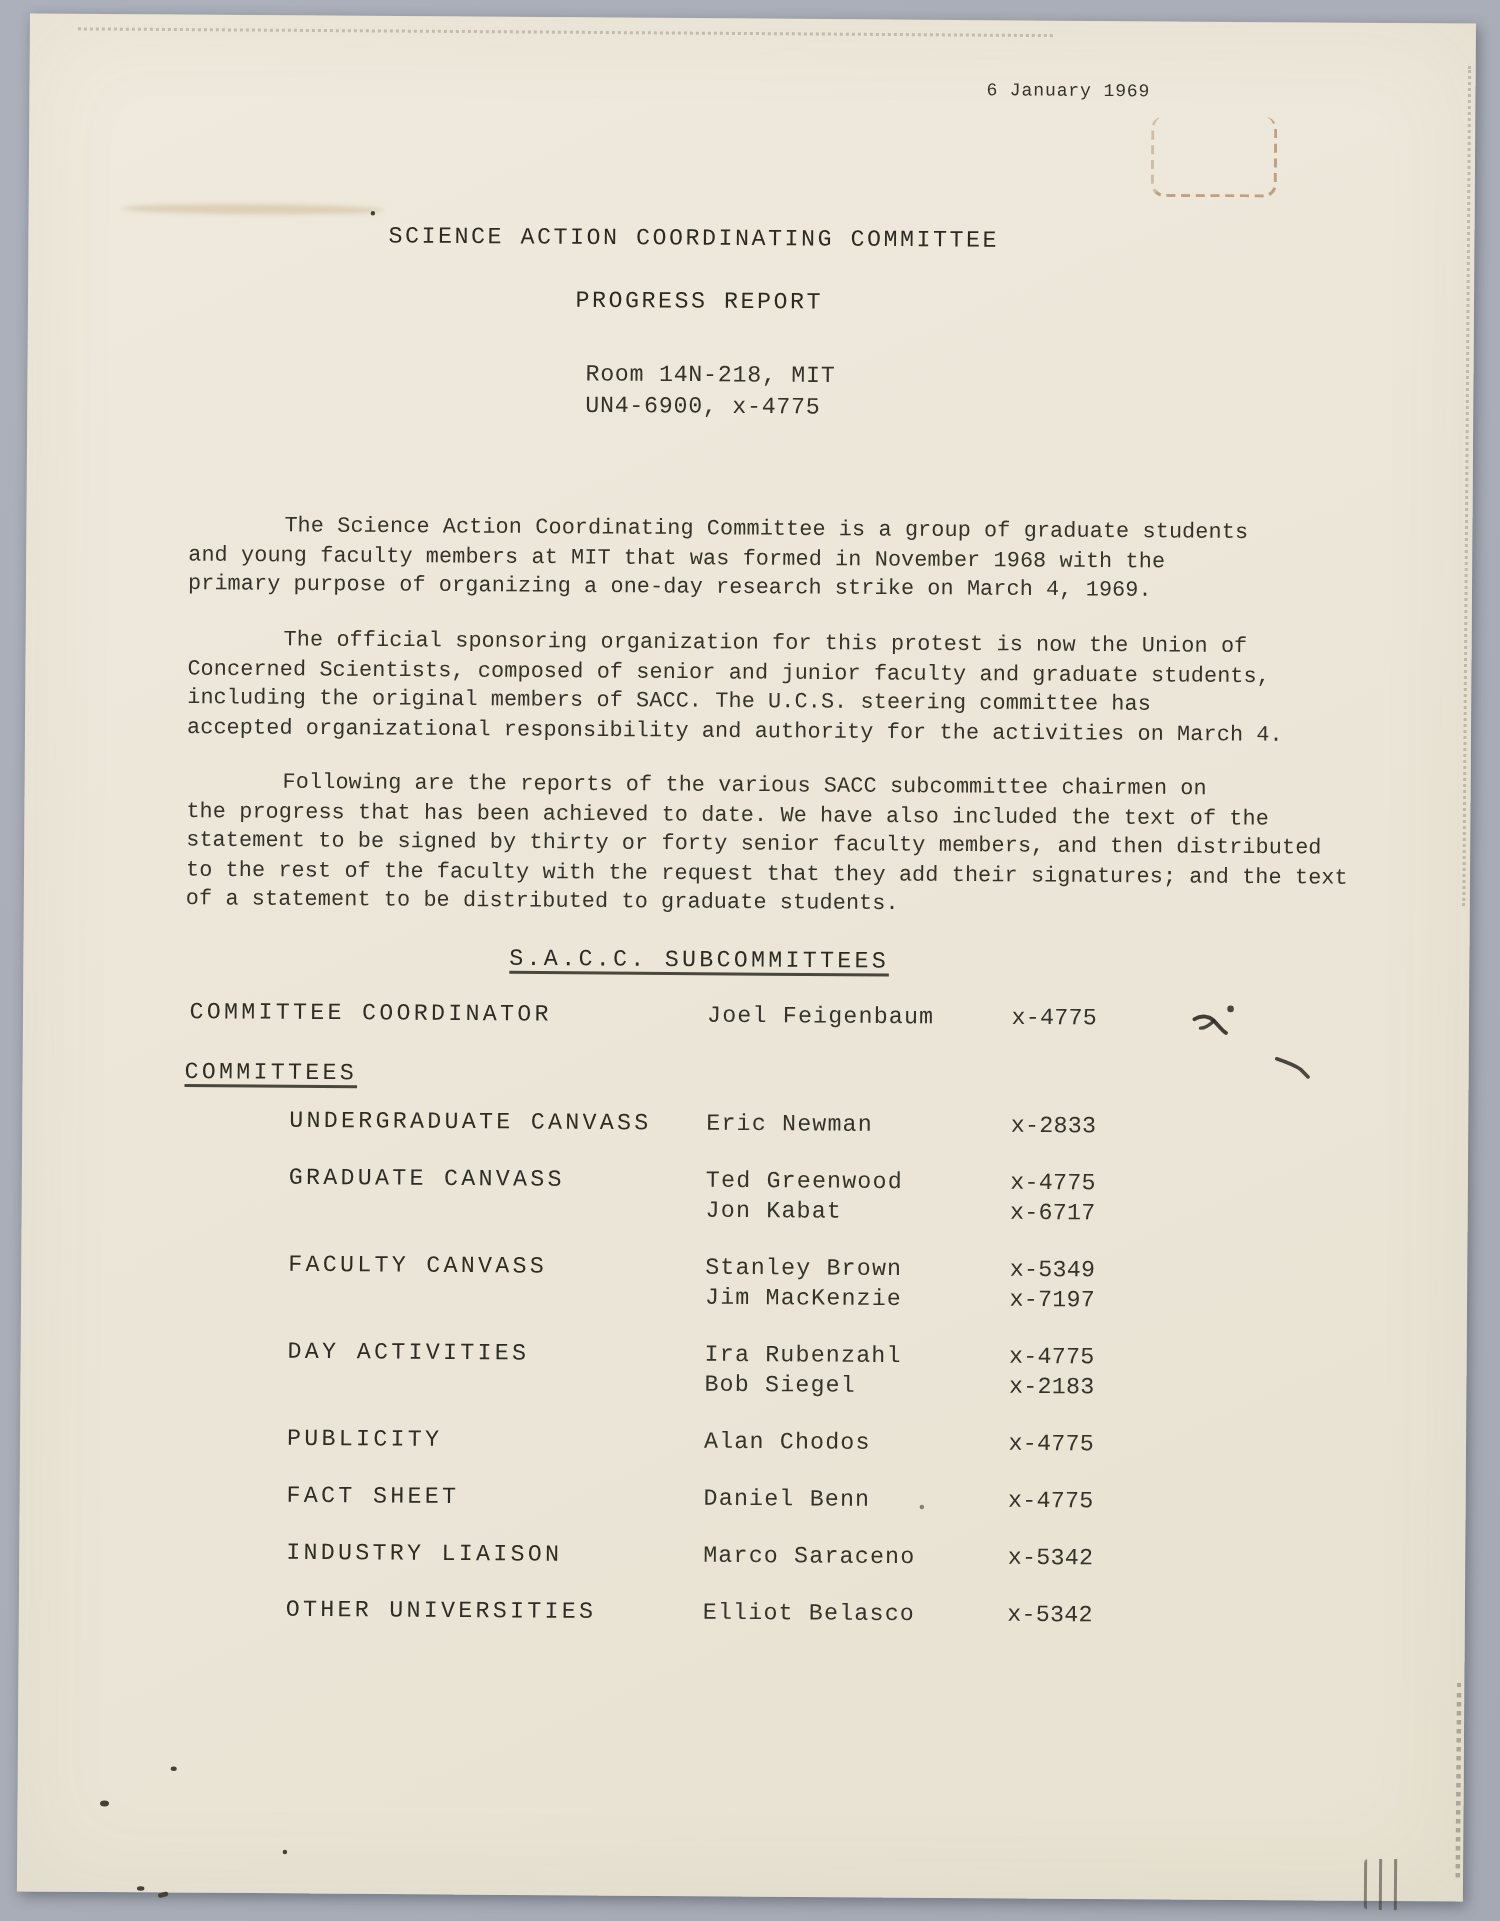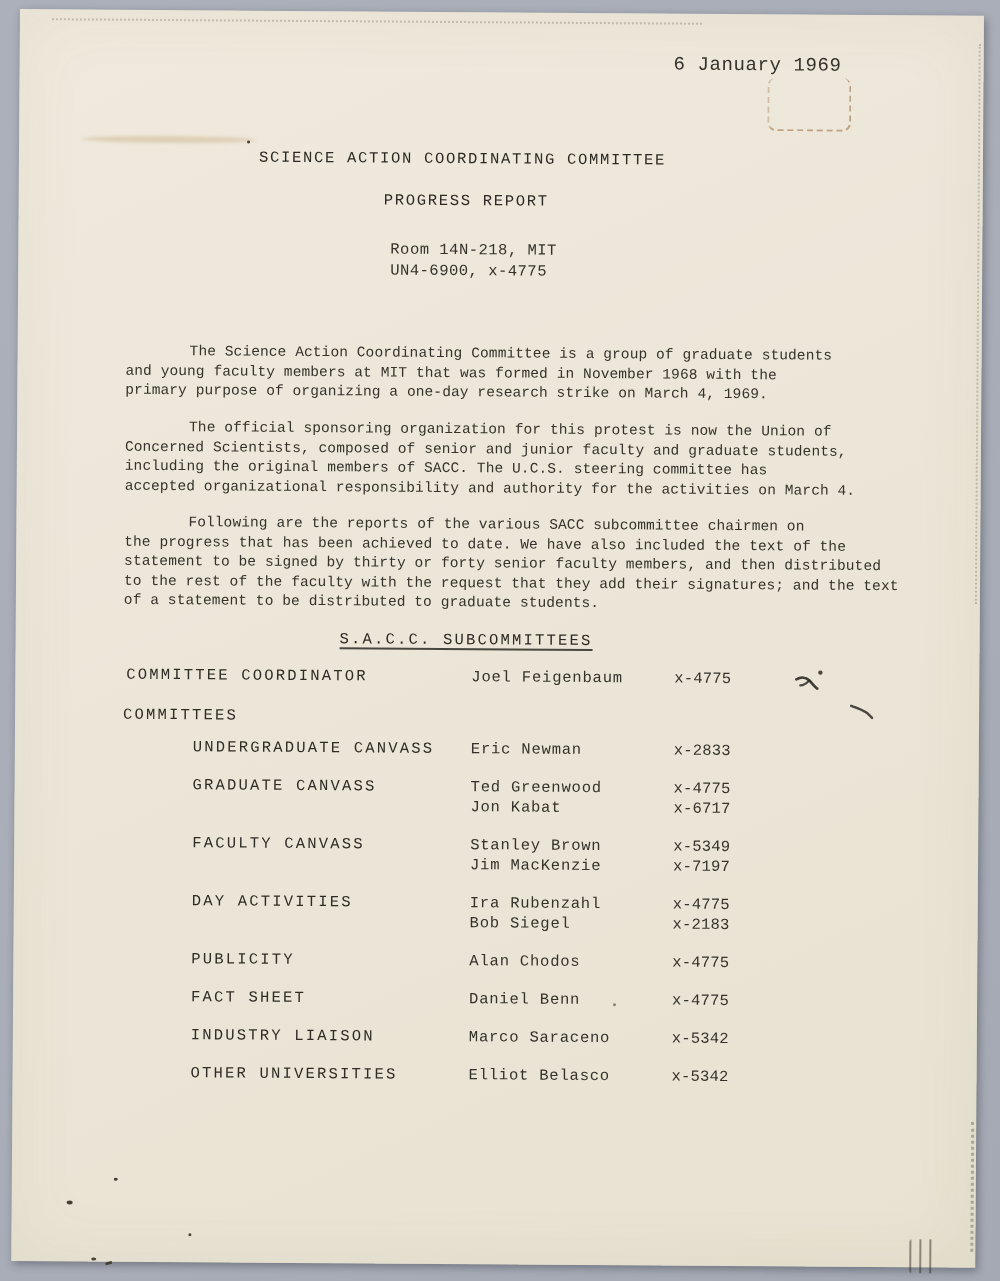--- a/index.html
+++ b/index.html
@@ -10,21 +10,21 @@
     font-family:"Liberation Mono","DejaVu Sans Mono",monospace;
   }
   .paper{
     position:absolute;left:20px;top:9px;width:964px;height:1252px;
     background:linear-gradient(155deg,#efeadd 0%,#ebe6d8 45%,#e7e2d1 100%);
     transform:rotate(0.4deg);transform-origin:0 0;
     box-shadow:2px 3px 9px rgba(25,30,42,.38), inset 0 0 70px rgba(120,100,60,.07);
     color:#34322a;
   }
   .abs{position:absolute;}
-  .date{left:654px;top:40px;font-size:19px;letter-spacing:.6px;}
+  .date{left:638px;top:40px;font-size:12px;letter-spacing:.6px;}
   .stamp{
     left:748px;top:63px;width:80px;height:52px;border-radius:9px;
     border:2px dashed rgba(146,90,45,.50);border-top:none;
     border-left-color:rgba(146,90,45,.30);
   }
   .doc-title{left:240px;top:138px;font-size:15.5px;letter-spacing:1.7px;color:#2c2a23;}
   .doc-subtitle{left:365px;top:180px;font-size:15.5px;letter-spacing:1.7px;color:#2c2a23;}
   .address{left:372px;top:228px;font-size:15.5px;letter-spacing:.5px;line-height:21px;}
   .para{
     left:108px;width:830px;font-size:14.5px;line-height:19.5px;
@@ -33,21 +33,21 @@
   .p1{top:332px;} .p2{top:408px;} .p3{top:503px;}
   .listing{left:108px;top:618px;width:830px;font-size:15.5px;line-height:20px;}
   .sec-head{
     display:inline-block;margin:0 0 17px 216px;letter-spacing:2.2px;color:#2c2a23;
     text-decoration:underline;text-underline-offset:4px;
     text-decoration-thickness:1.5px;text-decoration-color:rgba(44,42,35,.85);
   }
   .caps{letter-spacing:2.2px;color:#2e2c25;}
   .comm-head{
     display:inline-block;margin:0 0 12px 0;letter-spacing:2.2px;color:#2e2c25;
-    text-underline-offset:4px;
+    text-decoration:underline;text-underline-offset:4px;
     text-decoration-thickness:1.5px;text-decoration-color:rgba(44,42,35,.85);
   }
   .row{display:grid;grid-template-columns:348px 203px auto;align-items:start;}
   .row.coord{margin-bottom:20px;}
   .row.committee{margin-bottom:18px;}
   .row .label{padding-left:70px;}
   .row.coord .label{padding-left:3px;}
   .name{letter-spacing:.8px;}
   .ext{letter-spacing:.2px;}
   

